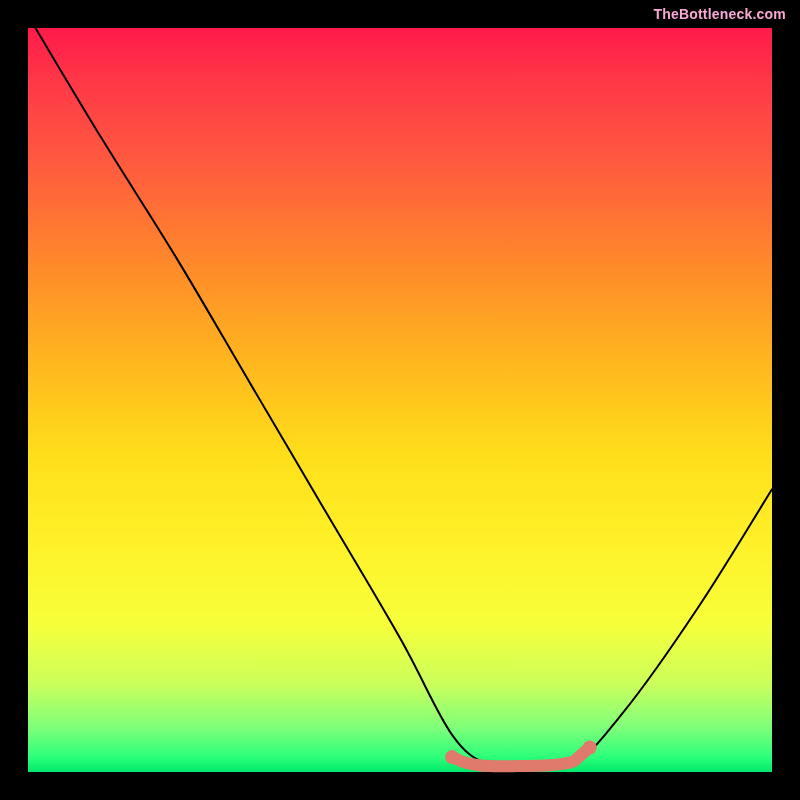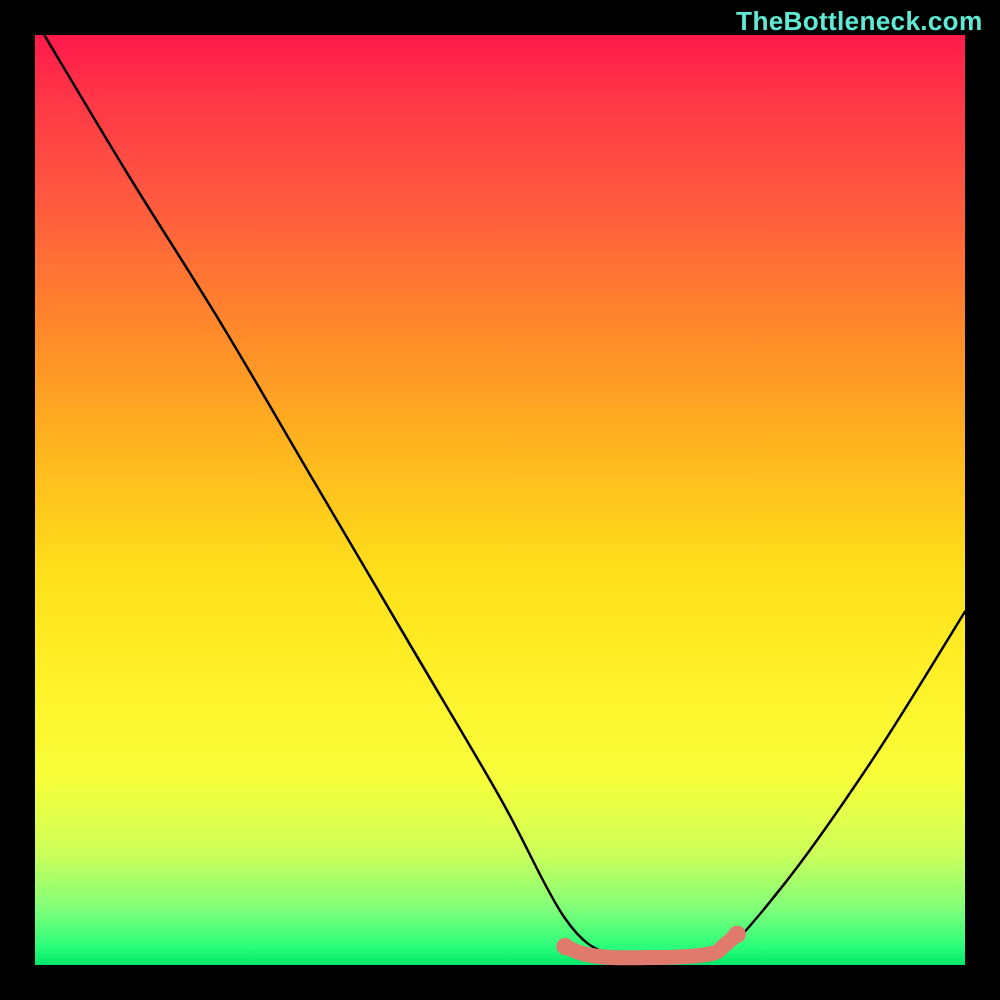--- a/index.html
+++ b/index.html
@@ -14,22 +14,22 @@
   .stage {
     position: relative;
     width: 800px;
     height: 800px;
     background: #000;
   }
   .watermark {
     position: absolute;
     top: 6px;
     right: 14px;
-    color: #5eead4;
-    font-size: 21px;
+    color: #f9a8d4;
+    font-size: 14px;
     font-weight: 600;
     letter-spacing: 0.2px;
     z-index: 10;
   }
   .plot-area {
     position: absolute;
     left: 28px;
     top: 28px;
     width: 744px;
     height: 744px;

